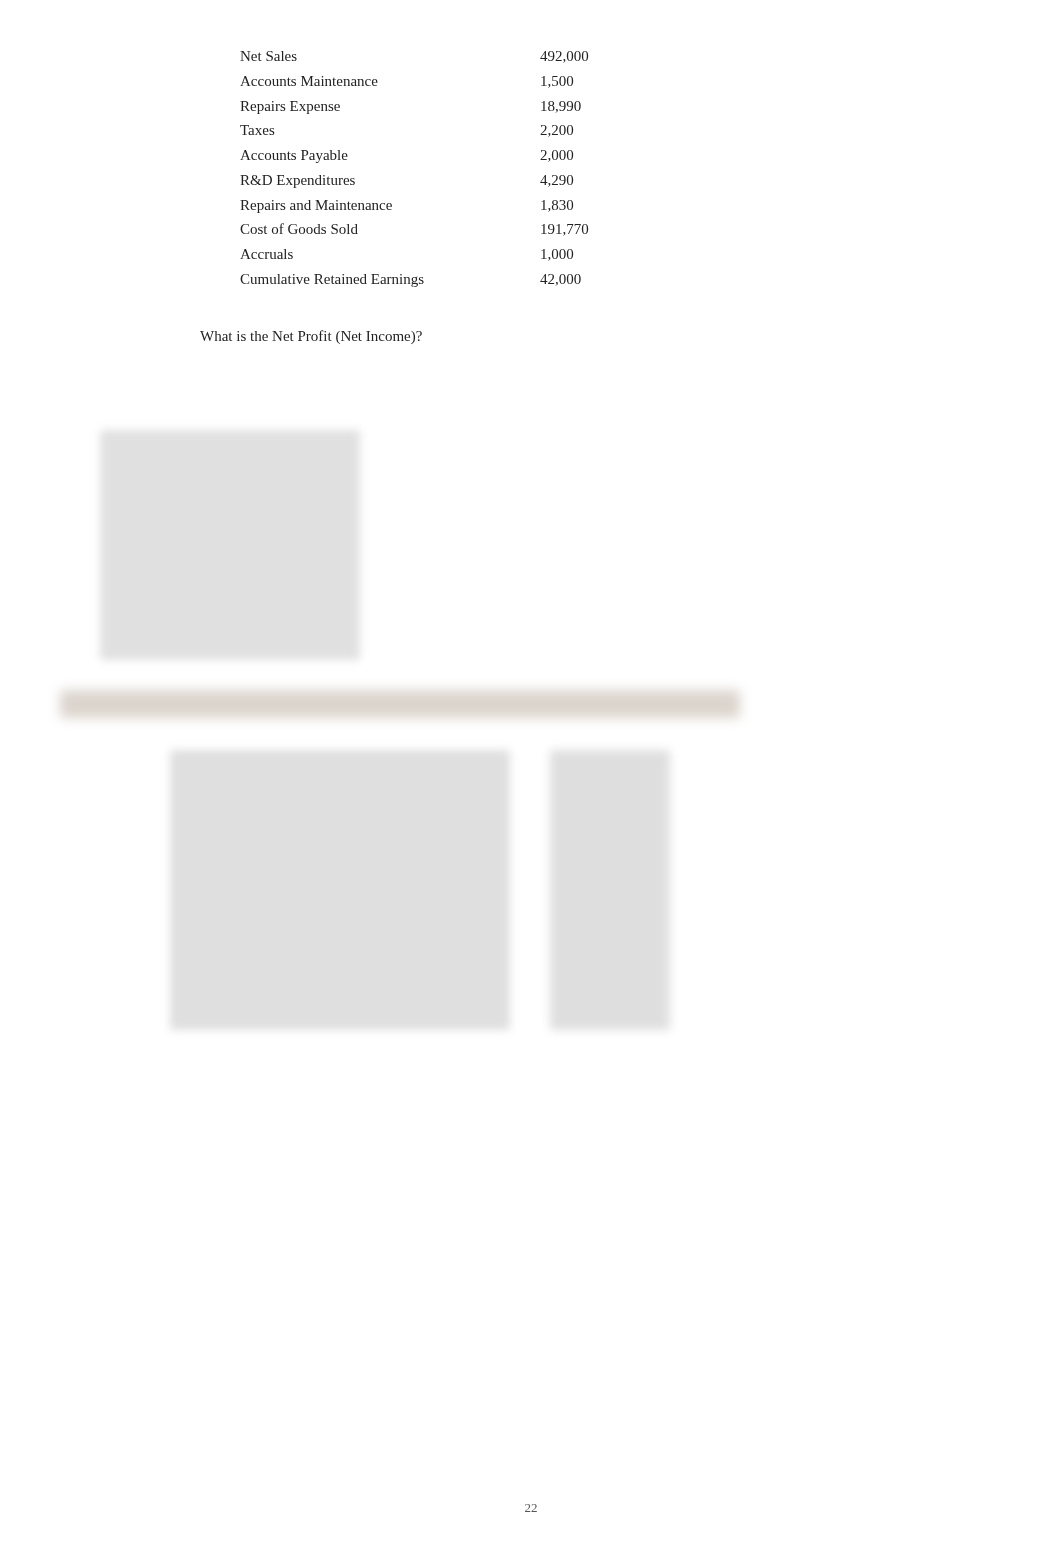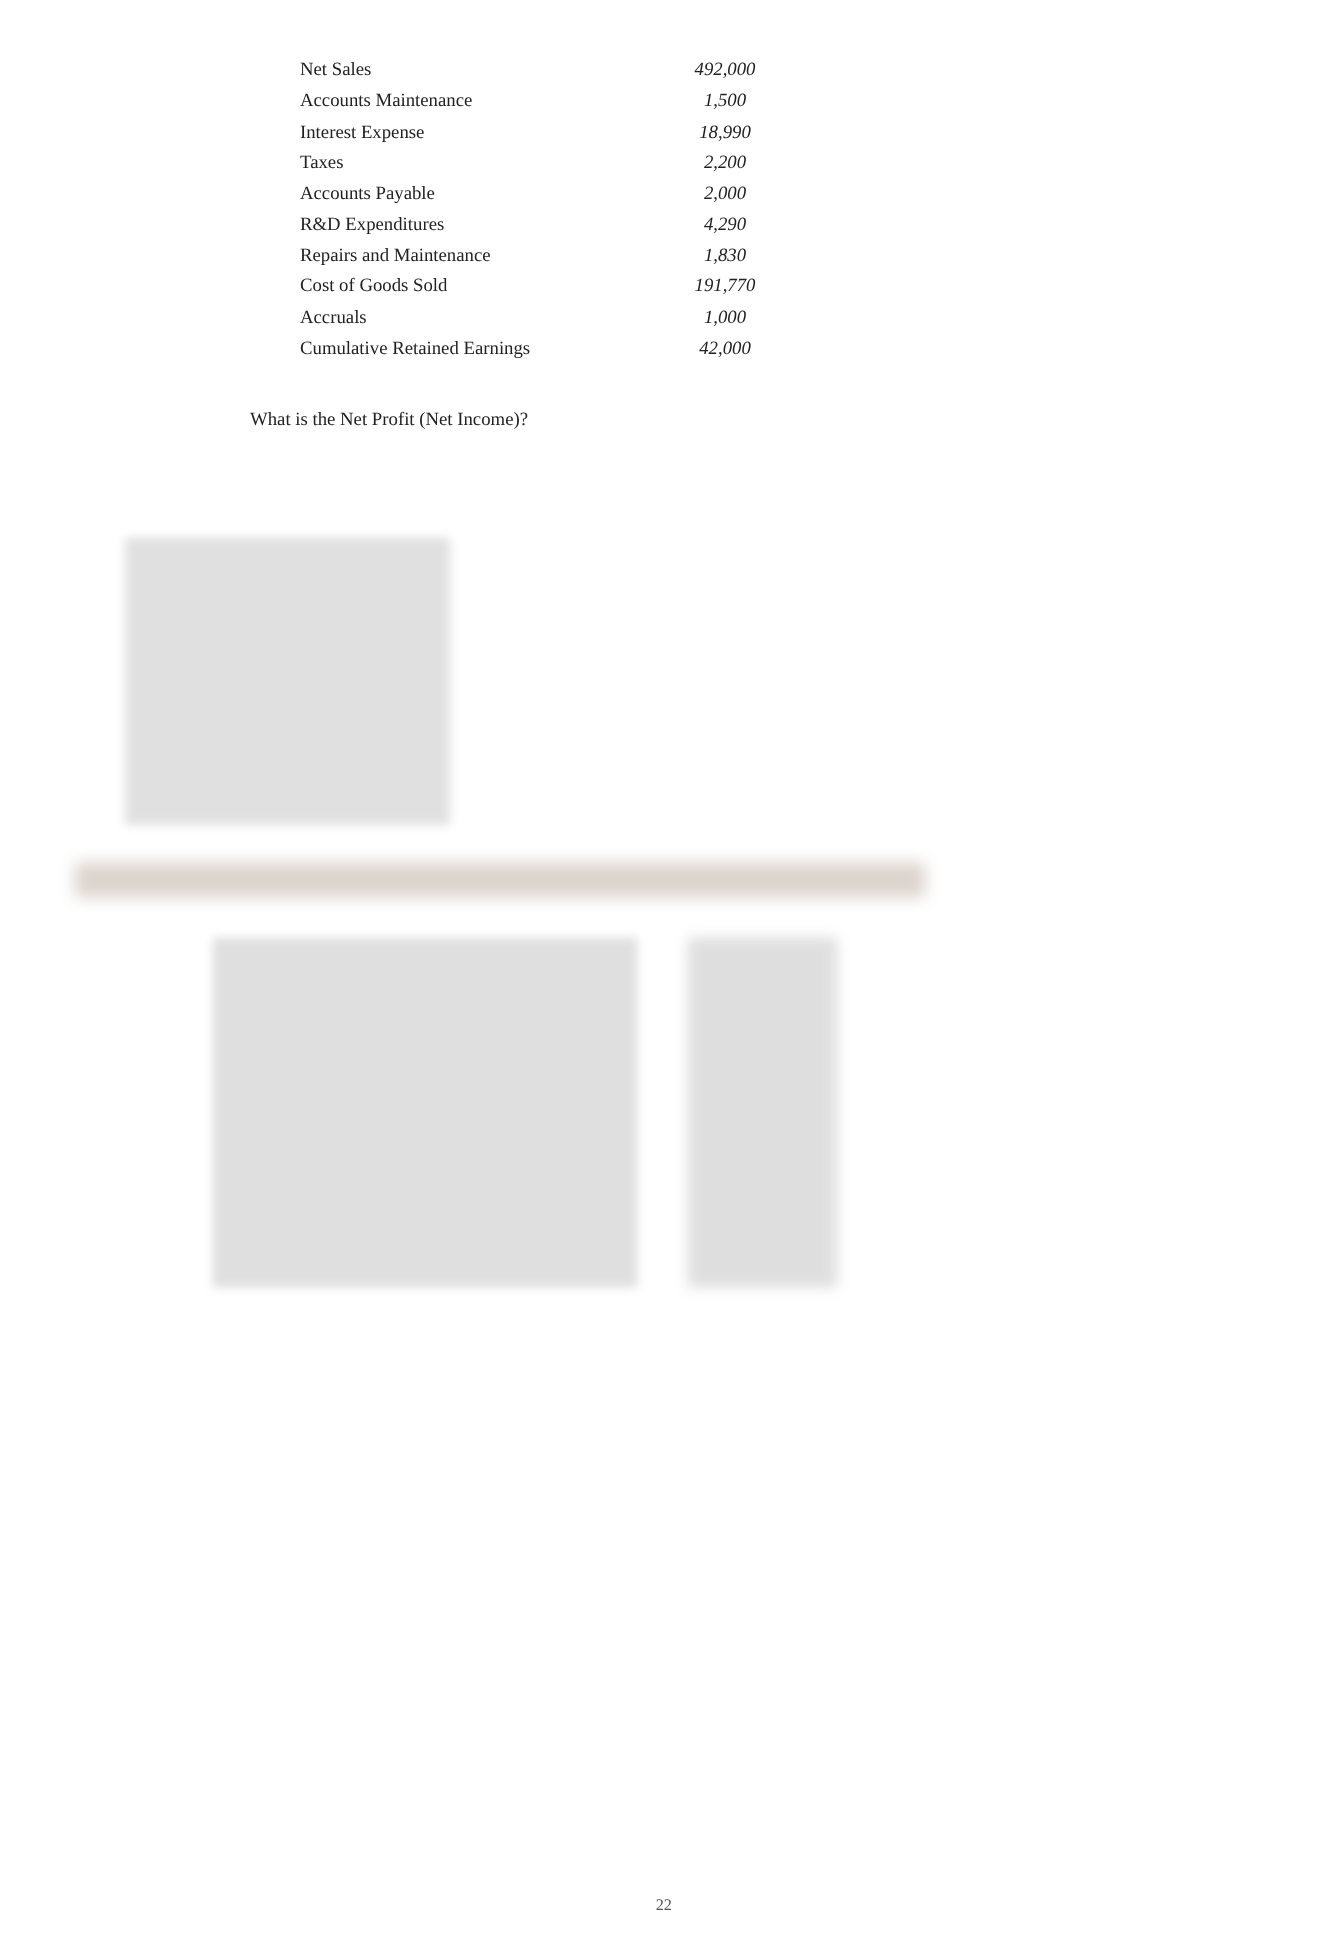--- a/index.html
+++ b/index.html
@@ -32,23 +32,22 @@
       justify-content: space-between;
       width: 380px;
       line-height: 1.65;
     }
 
     .financial-table .label {
       flex: 1;
     }
 
     .financial-table .value {
-      text-align: center;
+      text-align: left;
       min-width: 80px;
-      font-style: italic;
     }
 
     .question {
       margin-top: 36px;
       margin-left: 120px;
       font-size: 15px;
     }
 
     
     .blurred-section-1 {
@@ -94,21 +93,21 @@
       width: 120px;
       height: 280px;
       background: #b8b8b8;
       filter: blur(5px);
       opacity: 0.45;
       border-radius: 2px;
     }
 
     .page-number {
       position: absolute;
-      bottom: 24px;
+      bottom: 40px;
       left: 50%;
       transform: translateX(-50%);
       font-size: 13px;
       color: #555;
     }
   </style>
 </head>
 <body>
 
 <div class="page-container">
@@ -117,21 +116,21 @@
 
   <div class="row">
         <span class="label">Net Sales</span>
         <span class="value">492,000</span>
       </div>
       <div class="row">
         <span class="label">Accounts Maintenance</span>
         <span class="value">1,500</span>
       </div>
       <div class="row">
-        <span class="label">Interest Expense</span>
+        <span class="label">Repairs Expense</span>
         <span class="value">18,990</span>
       </div>
       <div class="row">
         <span class="label">Taxes</span>
         <span class="value">2,200</span>
       </div>
       <div class="row">
         <span class="label">Accounts Payable</span>
         <span class="value">2,000</span>
       </div>

